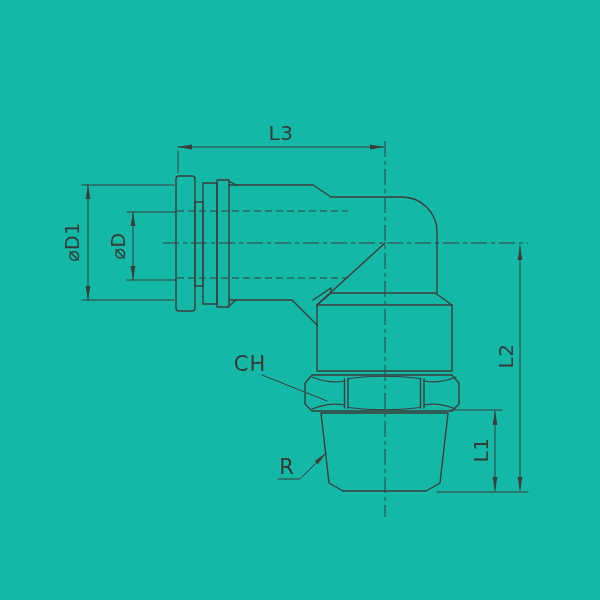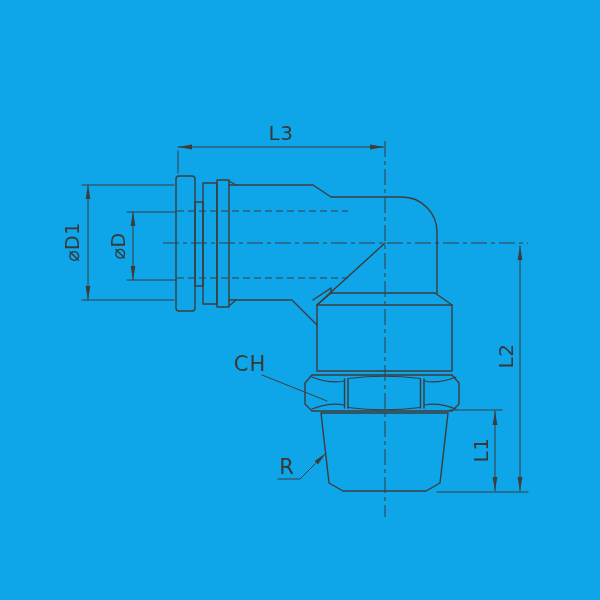--- a/index.html
+++ b/index.html
@@ -8,21 +8,21 @@
     background: #ffffff;
     width: 600px;
     height: 600px;
     overflow: hidden;
     font-family: "DejaVu Sans", "Liberation Sans", sans-serif;
   }
   .stage {
     position: relative;
     width: 600px;
     height: 600px;
-    background: #0ea5e9;
+    background: #14b8a6;
   }
   svg text {
     fill: #383838;
     font-family: "DejaVu Sans", "Liberation Sans", sans-serif;
     font-weight: 400;
   }
   .dim-label { font-size: 20px; letter-spacing: 0.5px; }
   .dia-label { font-size: 19px; letter-spacing: 0.5px; }
   .note-label { font-size: 21px; letter-spacing: 1px; }
 </style>

